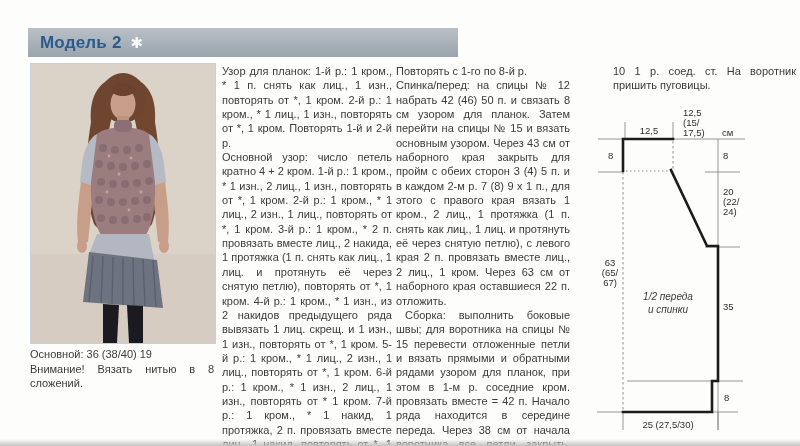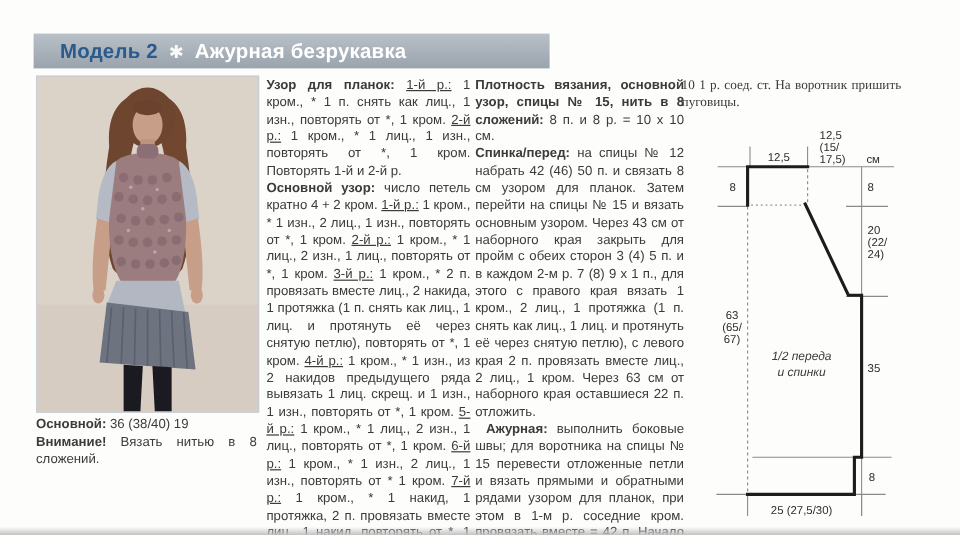--- a/index.html
+++ b/index.html
@@ -2,57 +2,56 @@
 <html><head>
 <meta charset="utf-8">
 <style>
   html,body{margin:0;padding:0;}
   body{width:800px;height:446px;background:#fdfdfb;overflow:hidden;
        font-family:"Liberation Sans","DejaVu Sans",sans-serif;color:#3b3b3b;}
   .page{position:absolute;inset:0;}
   
   .header-bar{position:absolute;left:28px;top:28px;width:430px;height:29px;
        background:linear-gradient(180deg,#b9c0c7 0%,#a6afb8 60%,#9aa4ad 100%);
-       display:flex;align-items:center;padding-left:22px;box-sizing:border-box;
+       display:flex;align-items:center;padding-left:12px;box-sizing:border-box;
        font-weight:bold;font-size:17px;letter-spacing:.2px;}
   .header-bar .model{color:#2b5a8c;}
   .header-bar .star{color:#f7f9fa;margin:0 9px;font-size:15px;}
   .header-bar .title{color:#ffffff;}
   
   .photo{position:absolute;left:30px;top:63px;width:184px;height:279px;
        border:1px solid #c9ced6;background:#dbd2c8;}
   .photo svg{display:block;}
   
   .rich p{margin:0;text-align:justify;}
   .materials{position:absolute;left:30px;top:347px;width:184px;
        font-size:11px;line-height:14.6px;}
   .col{position:absolute;top:64px;font-size:11px;line-height:14.35px;}
   .col1{left:222px;width:170px;}
   .col2{left:396px;width:174px;}
-  .col3{left:568px;width:183px;font-family:Liberation Serif, serif;}
+  .col3{left:613px;width:183px;}
   .col2 p:nth-of-type(n+3){text-indent:9px;}
-  .b{font-weight:bold;}
-  .u{text-decoration:underline;}
+  .b{font-weight:normal;}
+  .u{}
   
   .diagram{position:absolute;left:590px;top:98px;width:210px;height:345px;}
   .diagram text{font-family:"Liberation Sans","DejaVu Sans",sans-serif;
        font-size:9.5px;fill:#2e2e2e;}
   .diagram .it{font-style:italic;font-size:10px;fill:#3a3a3a;}
   .page-edge{position:absolute;left:0;bottom:0;width:800px;height:7px;
        background:linear-gradient(to top,#c2c2c0,rgba(255,255,255,0));}
 </style>
 </head>
 <body>
 
 <div class="page">
 
   <div class="header-bar">
     <span class="model">Модель 2</span>
     <span class="star">✱</span>
-    <span class="title">Ажурная безрукавка</span>
   </div>
 
   <div class="photo">
     <svg width="184" height="279" viewBox="0 0 184 279">
       <rect x="0" y="0" width="184" height="279" fill="#dbd2c8"></rect>
       <rect x="0" y="190" width="184" height="89" fill="#d2c8be" opacity="0.6"></rect>
 
       <path d="M92,12 C68,14 58,32 60,58 C54,95 53,130 63,160 C70,170 80,166 78,148 C73,108 75,70 82,50 Z" fill="#6e452f"></path>
       <path d="M92,12 C116,14 126,32 124,58 C130,95 131,130 121,160 C114,170 104,166 106,148 C111,108 109,70 102,50 Z" fill="#714730"></path>
       <ellipse cx="92" cy="34" rx="23" ry="25" fill="#6e452f"></ellipse>
@@ -129,23 +128,23 @@
   <div class="materials rich">
       <p><span class="b">Основной: </span><span>36 (38/40) 19</span></p>
       <p><span class="b">Внимание! </span><span>Вязать нитью в 8 сложений.</span></p>
     </div>
 
   <div class="col col1 rich">
       <p><span class="b">Узор для планок: </span><span class="u">1-й р.:</span><span> 1 кром., * 1 п. снять как лиц., 1 изн., повторять от *, 1 кром. </span><span class="u">2-й р.:</span><span> 1 кром., * 1 лиц., 1 изн., повторять от *, 1 кром. Повторять 1-й и 2-й р.</span></p>
       <p><span class="b">Основной узор: </span><span>число петель кратно 4 + 2 кром. </span><span class="u">1-й р.:</span><span> 1 кром., * 1 изн., 2 лиц., 1 изн., повторять от *, 1 кром. </span><span class="u">2-й р.:</span><span> 1 кром., * 1 лиц., 2 изн., 1 лиц., повторять от *, 1 кром. </span><span class="u">3-й р.:</span><span> 1 кром., * 2 п. провязать вместе лиц., 2 накида, 1 протяжка (1 п. снять как лиц., 1 лиц. и протянуть её через снятую петлю), повторять от *, 1 кром. </span><span class="u">4-й р.:</span><span> 1 кром., * 1 изн., из 2 накидов предыдущего ряда вывязать 1 лиц. скрещ. и 1 изн., 1 изн., повторять от *, 1 кром. </span><span class="u">5-й р.:</span><span> 1 кром., * 1 лиц., 2 изн., 1 лиц., повторять от *, 1 кром. </span><span class="u">6-й р.:</span><span> 1 кром., * 1 изн., 2 лиц., 1 изн., повторять от * 1 кром. </span><span class="u">7-й р.:</span><span> 1 кром., * 1 накид, 1 протяжка, 2 п. провязать вместе лиц., 1 накид, повторять от *, 1 кром. </span></p>
     </div>
   <div class="col col2 rich">
-      <p><span class="b">Плотность вязания, основной узор, спицы № 15, нить в 8 сложений: </span><span>8 п. и 8 р. = 10 x 10 см.</span></p>
+      <p><span>Повторять с 1-го по 8-й р.</span></p>
       <p><span class="b">Спинка/перед: </span><span>на спицы № 12 набрать 42 (46) 50 п. и связать 8 см узором для планок. Затем перейти на спицы № 15 и вязать основным узором. Через 43 см от наборного края закрыть для пройм с обеих сторон 3 (4) 5 п. и в каждом 2-м р. 7 (8) 9 x 1 п., для этого с правого края вязать 1 кром., 2 лиц., 1 протяжка (1 п. снять как лиц., 1 лиц. и протянуть её через снятую петлю), с левого края 2 п. провязать вместе лиц., 2 лиц., 1 кром. Через 63 см от наборного края оставшиеся 22 п. отложить.</span></p>
-      <p><span class="b">Ажурная: </span><span>выполнить боковые швы; для воротника на спицы № 15 перевести отложенные петли и вязать прямыми и обратными рядами узором для планок, при этом в 1-м р. соседние кром. провязать вместе = 42 п. Начало ряда находится в середине переда. Через 38 см от начала воротника все петли закрыть. Затем воротник обвязать крючком №</span></p>
+      <p><span class="b">Сборка: </span><span>выполнить боковые швы; для воротника на спицы № 15 перевести отложенные петли и вязать прямыми и обратными рядами узором для планок, при этом в 1-м р. соседние кром. провязать вместе = 42 п. Начало ряда находится в середине переда. Через 38 см от начала воротника все петли закрыть. Затем воротник обвязать крючком №</span></p>
     </div>
   <div class="col col3 rich">
       <p><span>10 1 р. соед. ст. На воротник пришить пуговицы.</span></p>
     </div>
 
   <div class="diagram">
     <svg width="210" height="345" viewBox="0 0 210 345">
       <g stroke="#8a8a8a" stroke-width="0.9">
         <line x1="8" y1="41" x2="155" y2="41"></line>
         <line x1="35" y1="24" x2="35" y2="41"></line>

